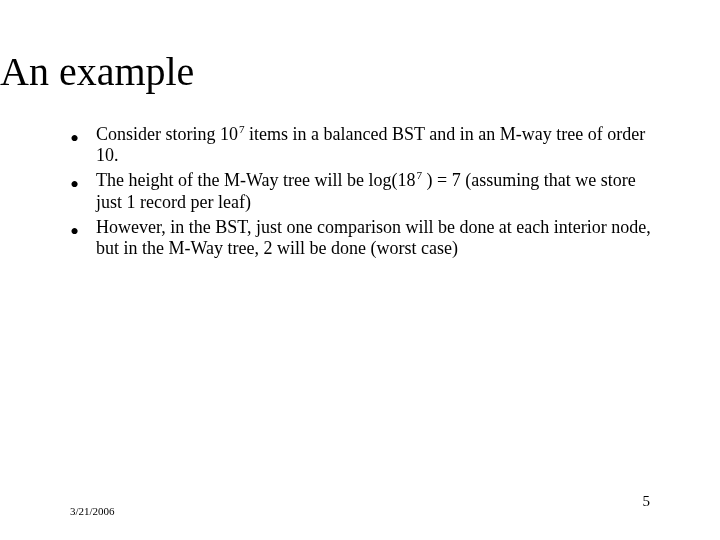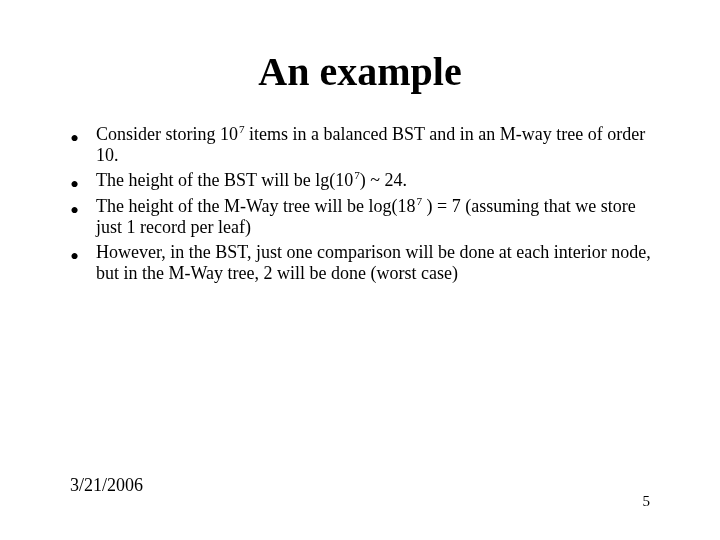--- a/index.html
+++ b/index.html
@@ -16,23 +16,23 @@
     position: relative;
     width: 720px;
     height: 540px;
     box-sizing: border-box;
   }
   .title {
     position: absolute;
     top: 48px;
     left: 0;
     width: 720px;
-    text-align: center;
+    text-align: left;
     font-size: 40px;
-    font-weight: bold;
+    font-weight: normal;
   }
   .body {
     position: absolute;
     top: 124px;
     left: 70px;
     width: 590px;
     font-size: 18px;
     line-height: 1.18;
   }
   ul.bullets {
@@ -55,22 +55,22 @@
   }
   sup {
     font-size: 0.62em;
     vertical-align: super;
     line-height: 0;
     margin-left: 1px;
   }
   .footer-date {
     position: absolute;
     left: 70px;
-    bottom: 44px;
-    font-size: 18px;
+    bottom: 23px;
+    font-size: 11px;
   }
   .footer-page {
     position: absolute;
     right: 70px;
     bottom: 30px;
     font-size: 15px;
   }
 </style>
 </head>
 <body>
@@ -78,23 +78,20 @@
 <div class="slide">
 
   <div class="title">An example</div>
 
   <div class="body">
     <ul class="bullets">
       <li>
         <span>Consider storing 10</span><sup>7</sup><span> items in a balanced BST and in an M-way tree of order 10.</span>
       </li>
       <li>
-        <span>The height of the BST will be lg(10</span><sup>7</sup><span>) ~ 24.</span>
-      </li>
-      <li>
         <span>The height of the M-Way tree will be log(18</span><sup>7</sup><span> ) = 7 (assuming that we store just 1 record per leaf)</span>
       </li>
       <li>
         <span>However, in the BST, just one comparison will be done at each interior node, but in the M-Way tree, 2 will be done (worst case)</span><sup></sup><span></span>
       </li>
     </ul>
   </div>
 
   <div class="footer-date">3/21/2006</div>
   <div class="footer-page">5</div>

